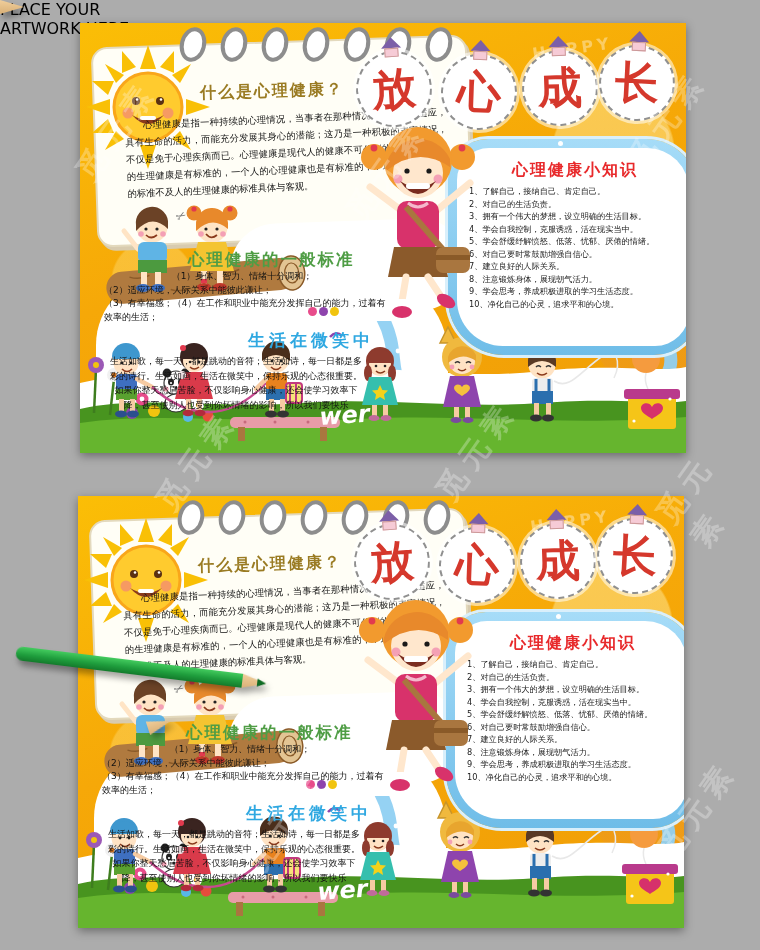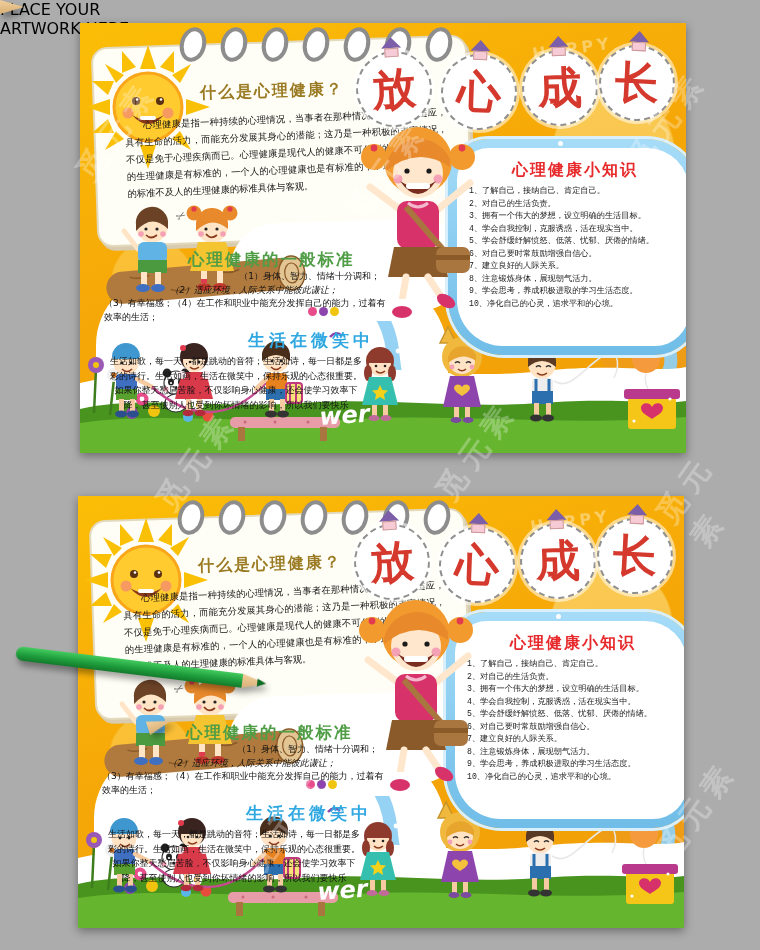--- a/index.html
+++ b/index.html
@@ -66,32 +66,32 @@
          background:linear-gradient(180deg,#A6DCF8,#6FBDE8);
          border-radius:40px 52px 44px 56px;box-shadow:0 0 0 3px #D9EFFB;z-index:6;}
   .frame-inner{width:100%;height:100%;background:#fff;border-radius:32px 42px 34px 46px;
                box-sizing:border-box;padding:8px 8px 0 12px;}
   .frame-dot{position:absolute;width:5px;height:5px;border-radius:50%;background:#fff;}
   .fd1{left:18px;top:30px}.fd2{left:8px;top:110px}.fd3{left:222px;top:60px}
   .fd4{left:218px;top:150px}.fd5{left:110px;top:2px}.fd6{left:120px;top:191px}
   .knowledge-heading{text-align:center;font-size:16px;font-weight:bold;color:#E8292B;
                      letter-spacing:2px;margin:4px 0 5px 0;}
   .knowledge-list{margin:0;padding:0;list-style:none;font-size:8.2px;line-height:1.33;color:#222;}
-  .knowledge-list li{margin-bottom:1.6px;white-space:nowrap;font-family:Liberation Mono, monospace;}
+  .knowledge-list li{margin-bottom:1.6px;white-space:nowrap;}
 
   
   .cloud{position:absolute;background:#fff;z-index:4;}
   .cloud--std{left:150px;top:198px;width:236px;height:92px;border-radius:60px;transform:rotate(-2deg);}
   .cloud--smile{left:16px;top:252px;width:352px;height:166px;border-radius:70px 80px 60px 70px;}
   .std-heading{position:absolute;left:108px;top:226px;font-size:16.5px;font-weight:bold;
                color:#4F9D45;letter-spacing:2px;z-index:6;}
   .std-lines{position:absolute;left:24px;top:247px;width:310px;font-size:9px;line-height:1.5;
              color:#111;z-index:6;}
-  .std-line--r1{text-align:right;padding-right:34px;}
-  .std-line--r2{text-align:center;padding-right:10px;font-style:italic;}
+  .std-line--r1{text-align:center;padding-right:34px;}
+  .std-line--r2{text-align:left;padding-right:10px;}
   .smile-heading{position:absolute;left:168px;top:306px;font-size:17px;font-weight:bold;
                  color:#2FA8E1;letter-spacing:4px;z-index:6;}
   .smile-body{position:absolute;left:28px;top:331px;width:256px;font-size:9px;line-height:1.62;
               color:#111;text-align:center;z-index:6;}
   .flowers-mid{position:absolute;left:228px;top:284px;z-index:7;display:flex;gap:2px;}
   .flowers-mid i{width:9px;height:9px;border-radius:50%;display:block;}
 
   
   .sun-svg{position:absolute;left:0;top:16px;z-index:6;}
   .logkids-svg{position:absolute;left:0;top:152px;z-index:5;}

